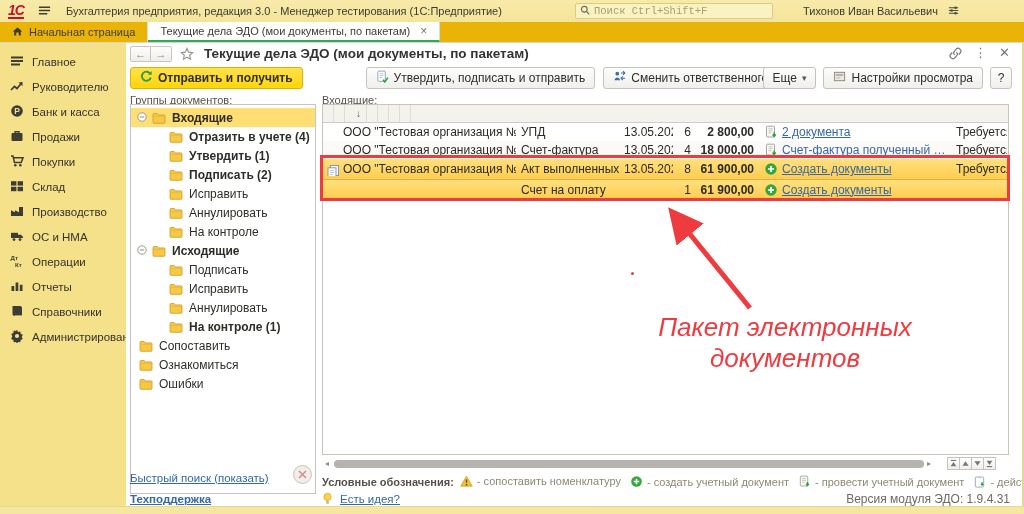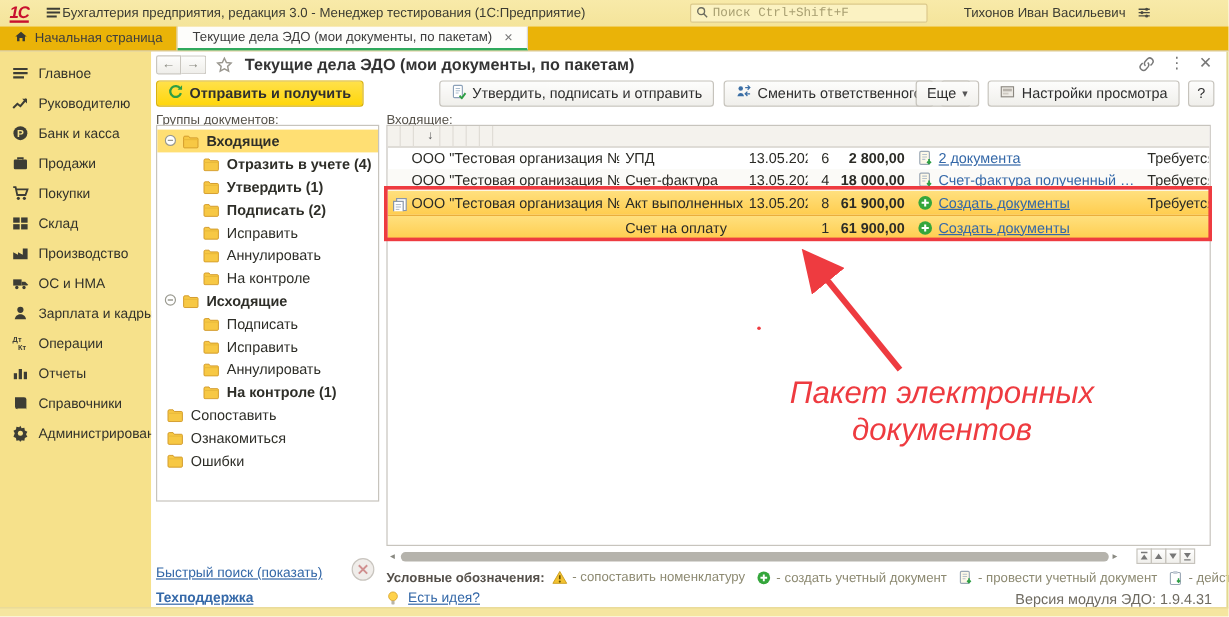--- a/index.html
+++ b/index.html
@@ -5,21 +5,21 @@
   * { margin:0; padding:0; box-sizing:border-box; }
   html,body { width:1024px; height:514px; }
   body { font-family:"Liberation Sans", sans-serif; font-size:12px; color:#333; background:#fff; }
   #win { position:relative; width:1024px; height:514px; overflow:hidden; background:#fff; }
 
   
   .titlebar { position:absolute; left:0; top:0; width:1024px; height:22px; background:linear-gradient(#F8EAA9,#F4E49A); display:flex; align-items:center; }
   .logo1c { font-weight:bold; font-style:italic; font-size:14px; color:#C8102E; margin-left:8px; letter-spacing:-1px; border-bottom:2px solid #C8102E; line-height:13px; }
   .hamb { width:14px; height:14px; margin-left:14px; }
   .hamb svg, .ticon svg { width:13px; height:13px; display:block; }
-  .apptitle { font-size:11px; color:#3B3B32; white-space:nowrap; }
+  .apptitle { margin-left:14px; font-size:11px; color:#3B3B32; white-space:nowrap; }
   .tsearch { position:absolute; left:575px; top:3px; width:198px; height:16px; background:#FBF2C2; border:1px solid #DCC98C; border-radius:2px; display:flex; align-items:center; padding:0 4px; }
   .tsearch svg { width:10px; height:10px; margin-right:4px; }
   .tsearch input { border:none; background:transparent; outline:none; font-size:10.5px; color:#6d6548; width:170px; font-family:Liberation Mono, monospace; }
   .tsearch input::placeholder { color:#A89F71; }
   .tbicons { position:absolute; right:0; top:0; height:22px; display:flex; align-items:center; gap:9px; padding-right:6px; }
   .ticon { width:14px; height:14px; cursor:pointer; }
   .uname { font-size:11px; color:#3B3B32; white-space:nowrap; }
   .wctl { width:16px; text-align:center; font-size:11px; color:#5a5a4e; cursor:pointer; line-height:22px; }
 
   
@@ -51,21 +51,21 @@
 
   .toolbar { position:absolute; left:0; top:21px; width:100%; height:28px; display:flex; align-items:center; }
   .btn { height:22px; border:1px solid #C6C3BC; background:linear-gradient(#FDFDFC,#F0EFEB); border-radius:3px; display:inline-flex; align-items:center; gap:5px; padding:0 9px; font-size:12px; color:#2e2e2e; cursor:pointer; white-space:nowrap; }
   .btn svg { width:13px; height:13px; }
   .btn.yellow { background:linear-gradient(#FFE14A,#FFD60A); border-color:#D9B20C; font-weight:bold; margin-left:4px; }
   .btn.icononly { padding:0 5px; }
   .tb-right { position:absolute; right:12px; top:24px; display:flex; gap:7px; }
   .caret { font-size:9px; color:#555; }
 
   .panel-label { position:absolute; top:51px; font-size:11px; color:#56524A; }
-  .treebox { position:absolute; left:4px; top:61px; width:186px; height:314px; border:1px solid #C7C4BD; background:#fff; overflow:hidden; padding-top:3px; }
+  .treebox { position:absolute; left:4px; top:61px; width:186px; height:390px; border:1px solid #C7C4BD; background:#fff; overflow:hidden; padding-top:3px; }
   .tree-item { height:19px; display:flex; align-items:center; cursor:pointer; padding-left:6px; white-space:nowrap; }
   .tree-item .exp { width:11px; height:11px; margin-right:4px; flex:none; }
   .tree-item .exp svg { width:10px; height:10px; display:block; }
   .tree-item .fold { width:14px; height:12px; margin-right:6px; flex:none; }
   .tree-item .fold svg { width:14px; height:12px; display:block; }
   .tree-item .tlbl { font-size:12px; color:#2E2E28; }
   .tree-item.bold .tlbl { font-weight:bold; }
   .tree-item.selected { background:#FFDF73; }
   .tree-item.lvl1 { padding-left:38px; }
   .tree-item.lvl0:not(.expandable) { padding-left:8px; }
@@ -248,29 +248,20 @@
       <div class="side-item">
         <span class="sicon">
           <svg viewBox="0 0 14 14">
             <rect x="1" y="3.8" width="7" height="5.2" fill="#3d3d35"></rect>
             <path d="M8 5.8h3l2 2v1.2H8z" fill="#3d3d35"></path>
             <circle cx="4" cy="10.6" r="1.4" fill="#3d3d35"></circle>
             <circle cx="10" cy="10.6" r="1.4" fill="#3d3d35"></circle>
           </svg>
         </span>
         <span class="slbl">ОС и НМА</span>
-      </div>
-      <div class="side-item">
-        <span class="sicon">
-          <svg viewBox="0 0 14 14">
-            <circle cx="7" cy="4.2" r="2.6" fill="#3d3d35"></circle>
-            <path d="M2.3 12c.5-3 2.6-4.2 4.7-4.2S11.2 9 11.7 12z" fill="#3d3d35"></path>
-          </svg>
-        </span>
-        <span class="slbl">Зарплата и кадры</span>
       </div>
       <div class="side-item">
         <span class="sicon">
           <svg viewBox="0 0 14 14">
             <text x="0.5" y="6" font-size="6.2" fill="#3d3d35" font-family="Liberation Sans,sans-serif" font-weight="bold">Дт</text>
             <text x="5" y="13" font-size="6.2" fill="#3d3d35" font-family="Liberation Sans,sans-serif" font-weight="bold">Кт</text>
           </svg>
         </span>
         <span class="slbl">Операции</span>
       </div>

